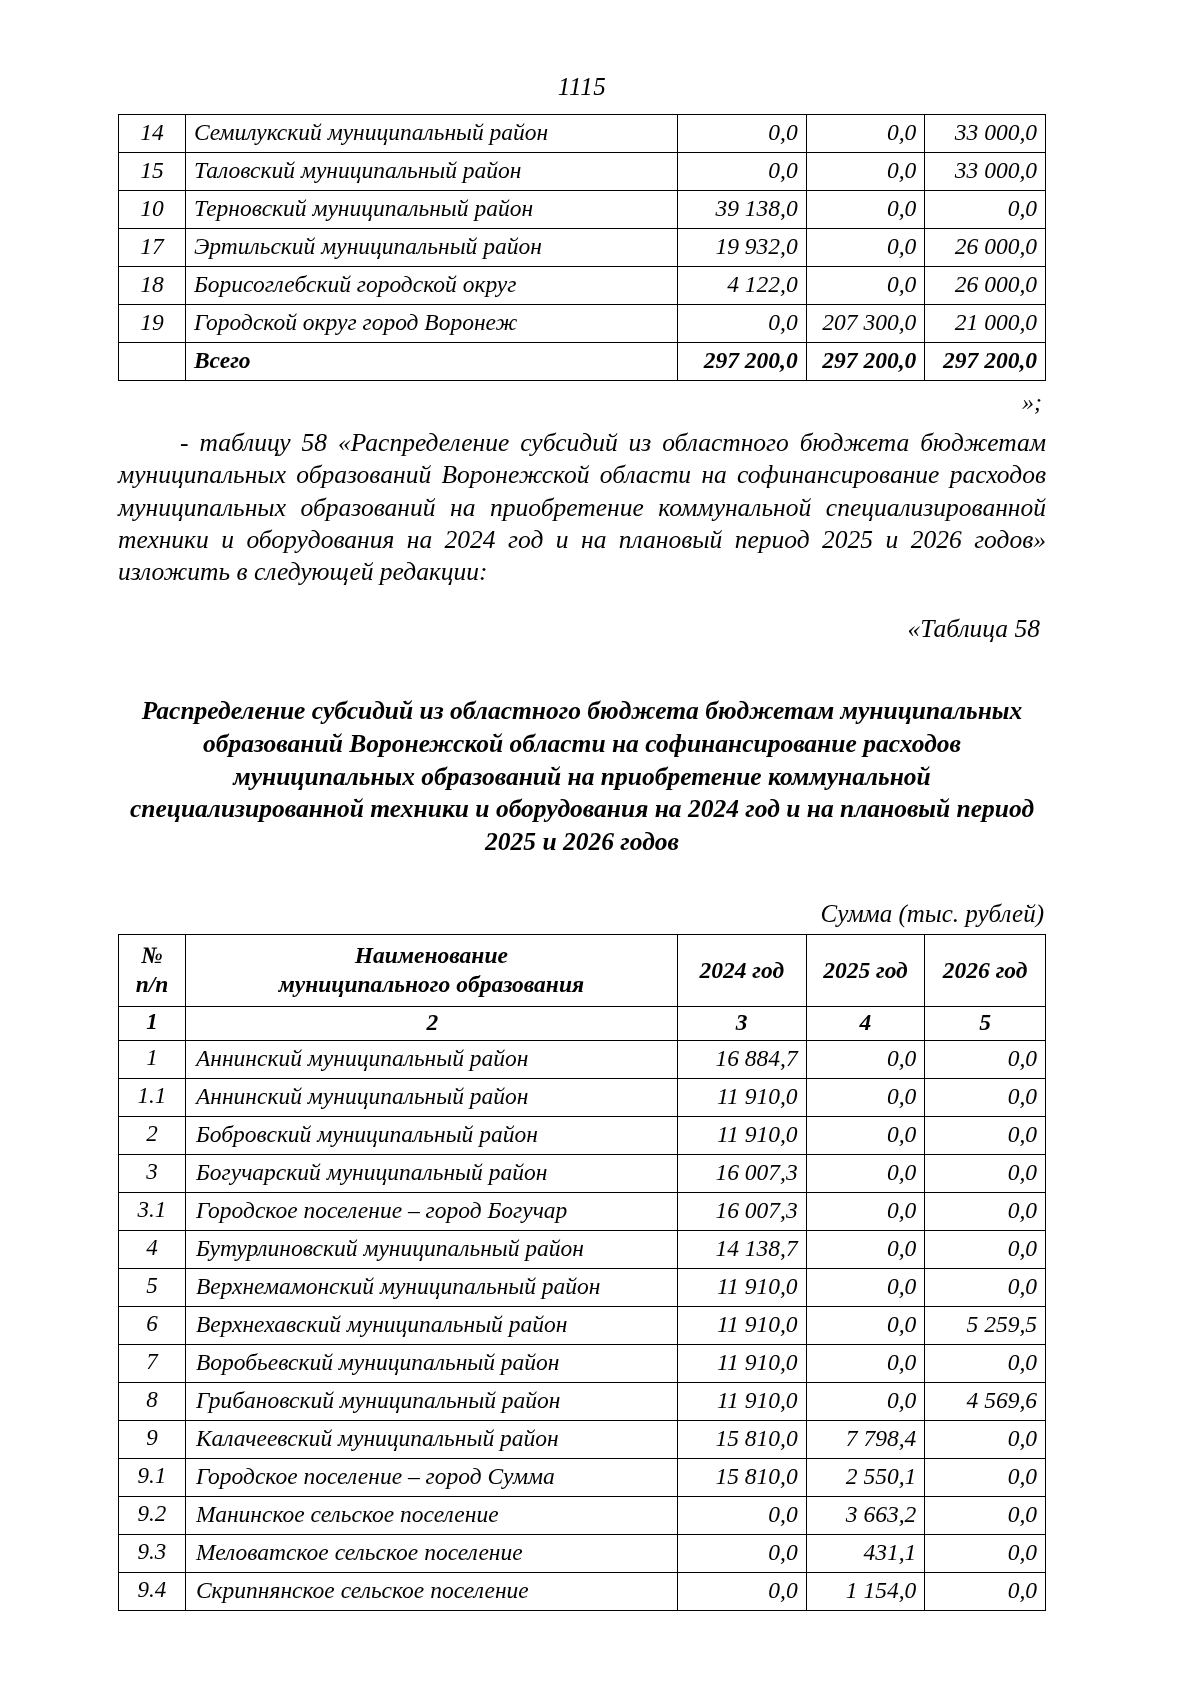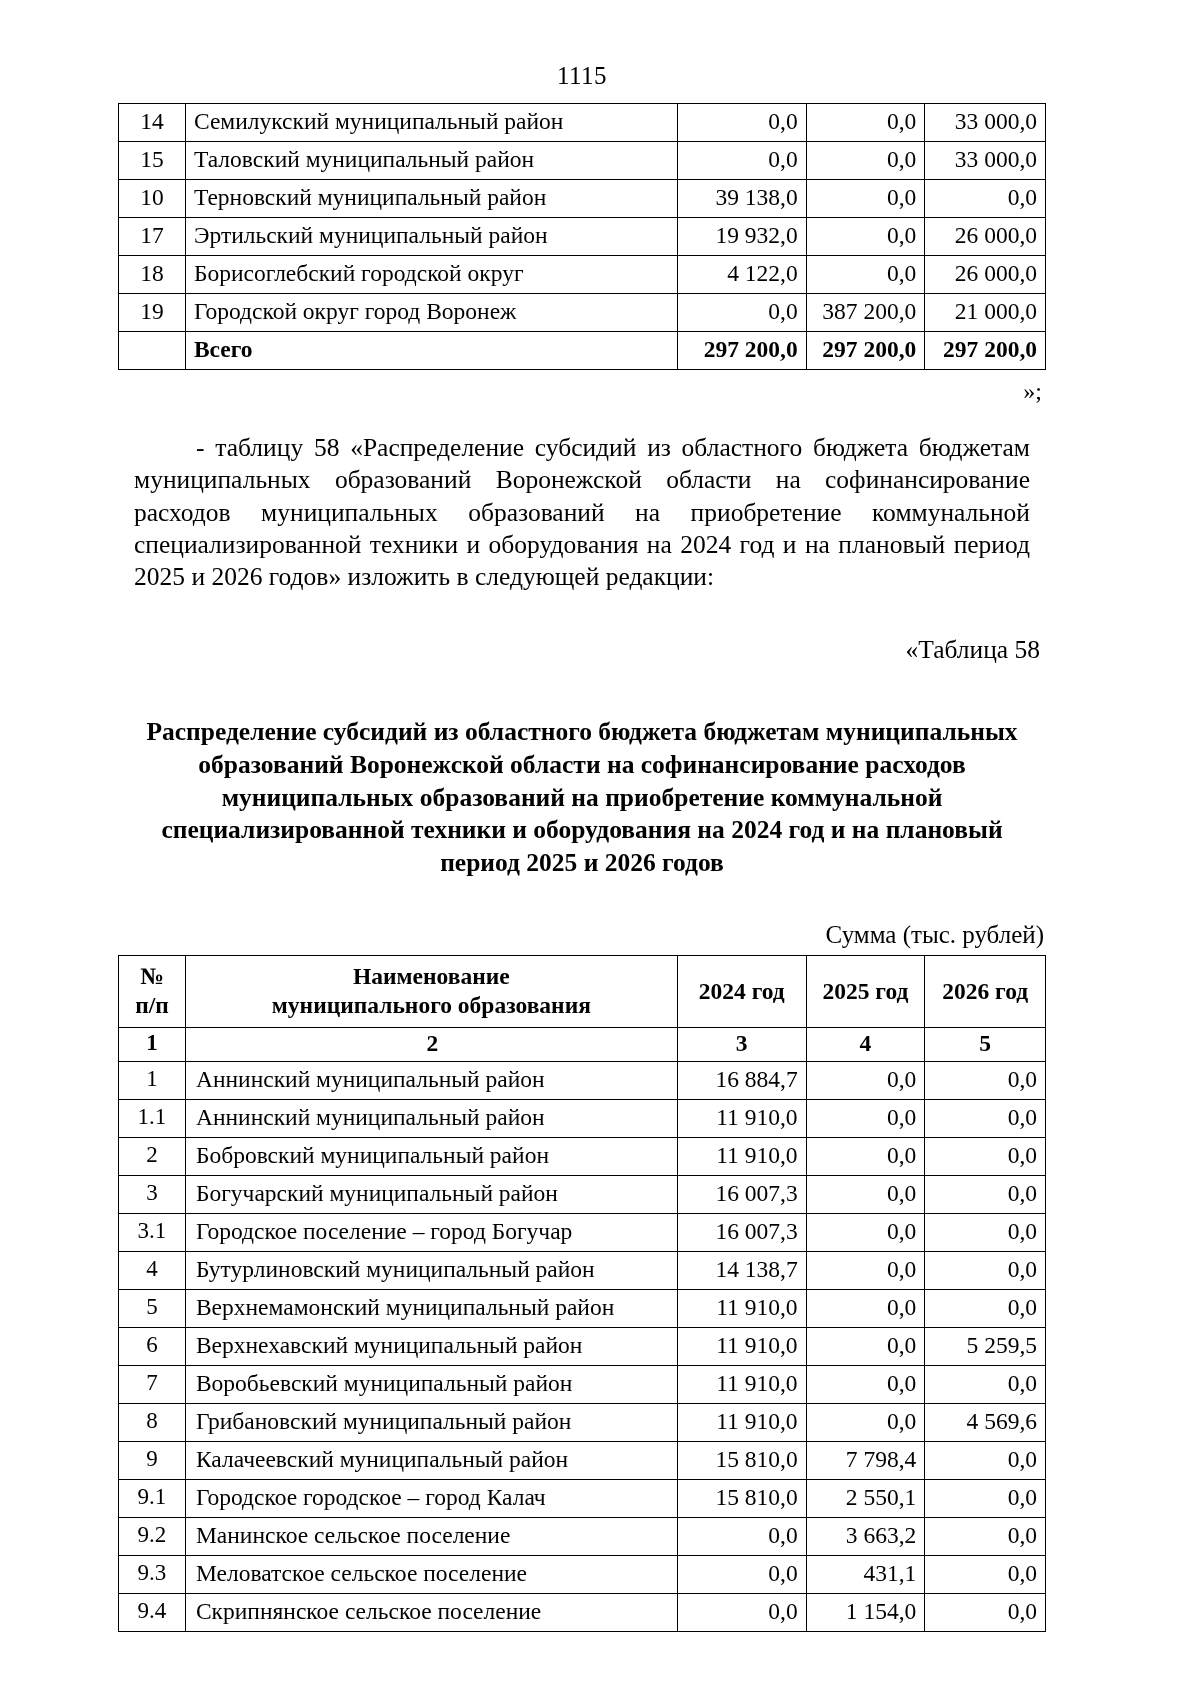--- a/index.html
+++ b/index.html
@@ -18,22 +18,23 @@
   .page {
     position: relative;
     width: 1200px;
     height: 1690px;
     padding: 0;
     box-sizing: border-box;
   }
   .content {
     position: absolute;
     left: 118px;
-    top: 0;
+    top: 11px;
     width: 928px;
+    font-style: italic;
   }
 
   
   .page-number {
     text-align: center;
     font-size: 25px;
     letter-spacing: 0.5px;
     padding-top: 62px;
     padding-bottom: 13px;
     font-family: "Liberation Serif", serif;
@@ -70,21 +71,21 @@
     padding-right: 4px;
     padding-bottom: 7px;
   }
 
   
   .body-par {
     font-size: 25.5px;
     line-height: 1.265;
     text-align: justify;
     text-indent: 62px;
-    margin: 16px;
+    margin: 0;
     padding-top: 4px;
     hyphens: none;
   }
   .table-label {
     text-align: right;
     font-size: 25.5px;
     padding-top: 26px;
     padding-right: 6px;
   }
 
@@ -176,21 +177,21 @@
             <td class="c-num">18</td>
             <td class="c-name">Борисоглебский городской округ</td>
             <td class="c-y1">4 122,0</td>
             <td class="c-y2">0,0</td>
             <td class="c-y3">26 000,0</td>
           </tr>
           <tr>
             <td class="c-num">19</td>
             <td class="c-name">Городской округ город Воронеж</td>
             <td class="c-y1">0,0</td>
-            <td class="c-y2">387 200,0</td>
+            <td class="c-y2">207 300,0</td>
             <td class="c-y3">21 000,0</td>
           </tr>
           <tr class="total">
             <td class="c-num"></td>
             <td class="c-name name-total">Всего</td>
             <td class="c-y1">297 200,0</td>
             <td class="c-y2">297 200,0</td>
             <td class="c-y3">297 200,0</td>
           </tr>
         </tbody>
@@ -309,21 +310,21 @@
           </tr>
           <tr>
             <td class="c-num">9</td>
             <td class="c-name">Калачеевский муниципальный район</td>
             <td class="c-y1">15 810,0</td>
             <td class="c-y2">7 798,4</td>
             <td class="c-y3">0,0</td>
           </tr>
           <tr>
             <td class="c-num">9.1</td>
-            <td class="c-name">Городское городское – город Калач</td>
+            <td class="c-name">Городское поселение – город Сумма</td>
             <td class="c-y1">15 810,0</td>
             <td class="c-y2">2 550,1</td>
             <td class="c-y3">0,0</td>
           </tr>
           <tr>
             <td class="c-num">9.2</td>
             <td class="c-name">Манинское сельское поселение</td>
             <td class="c-y1">0,0</td>
             <td class="c-y2">3 663,2</td>
             <td class="c-y3">0,0</td>

